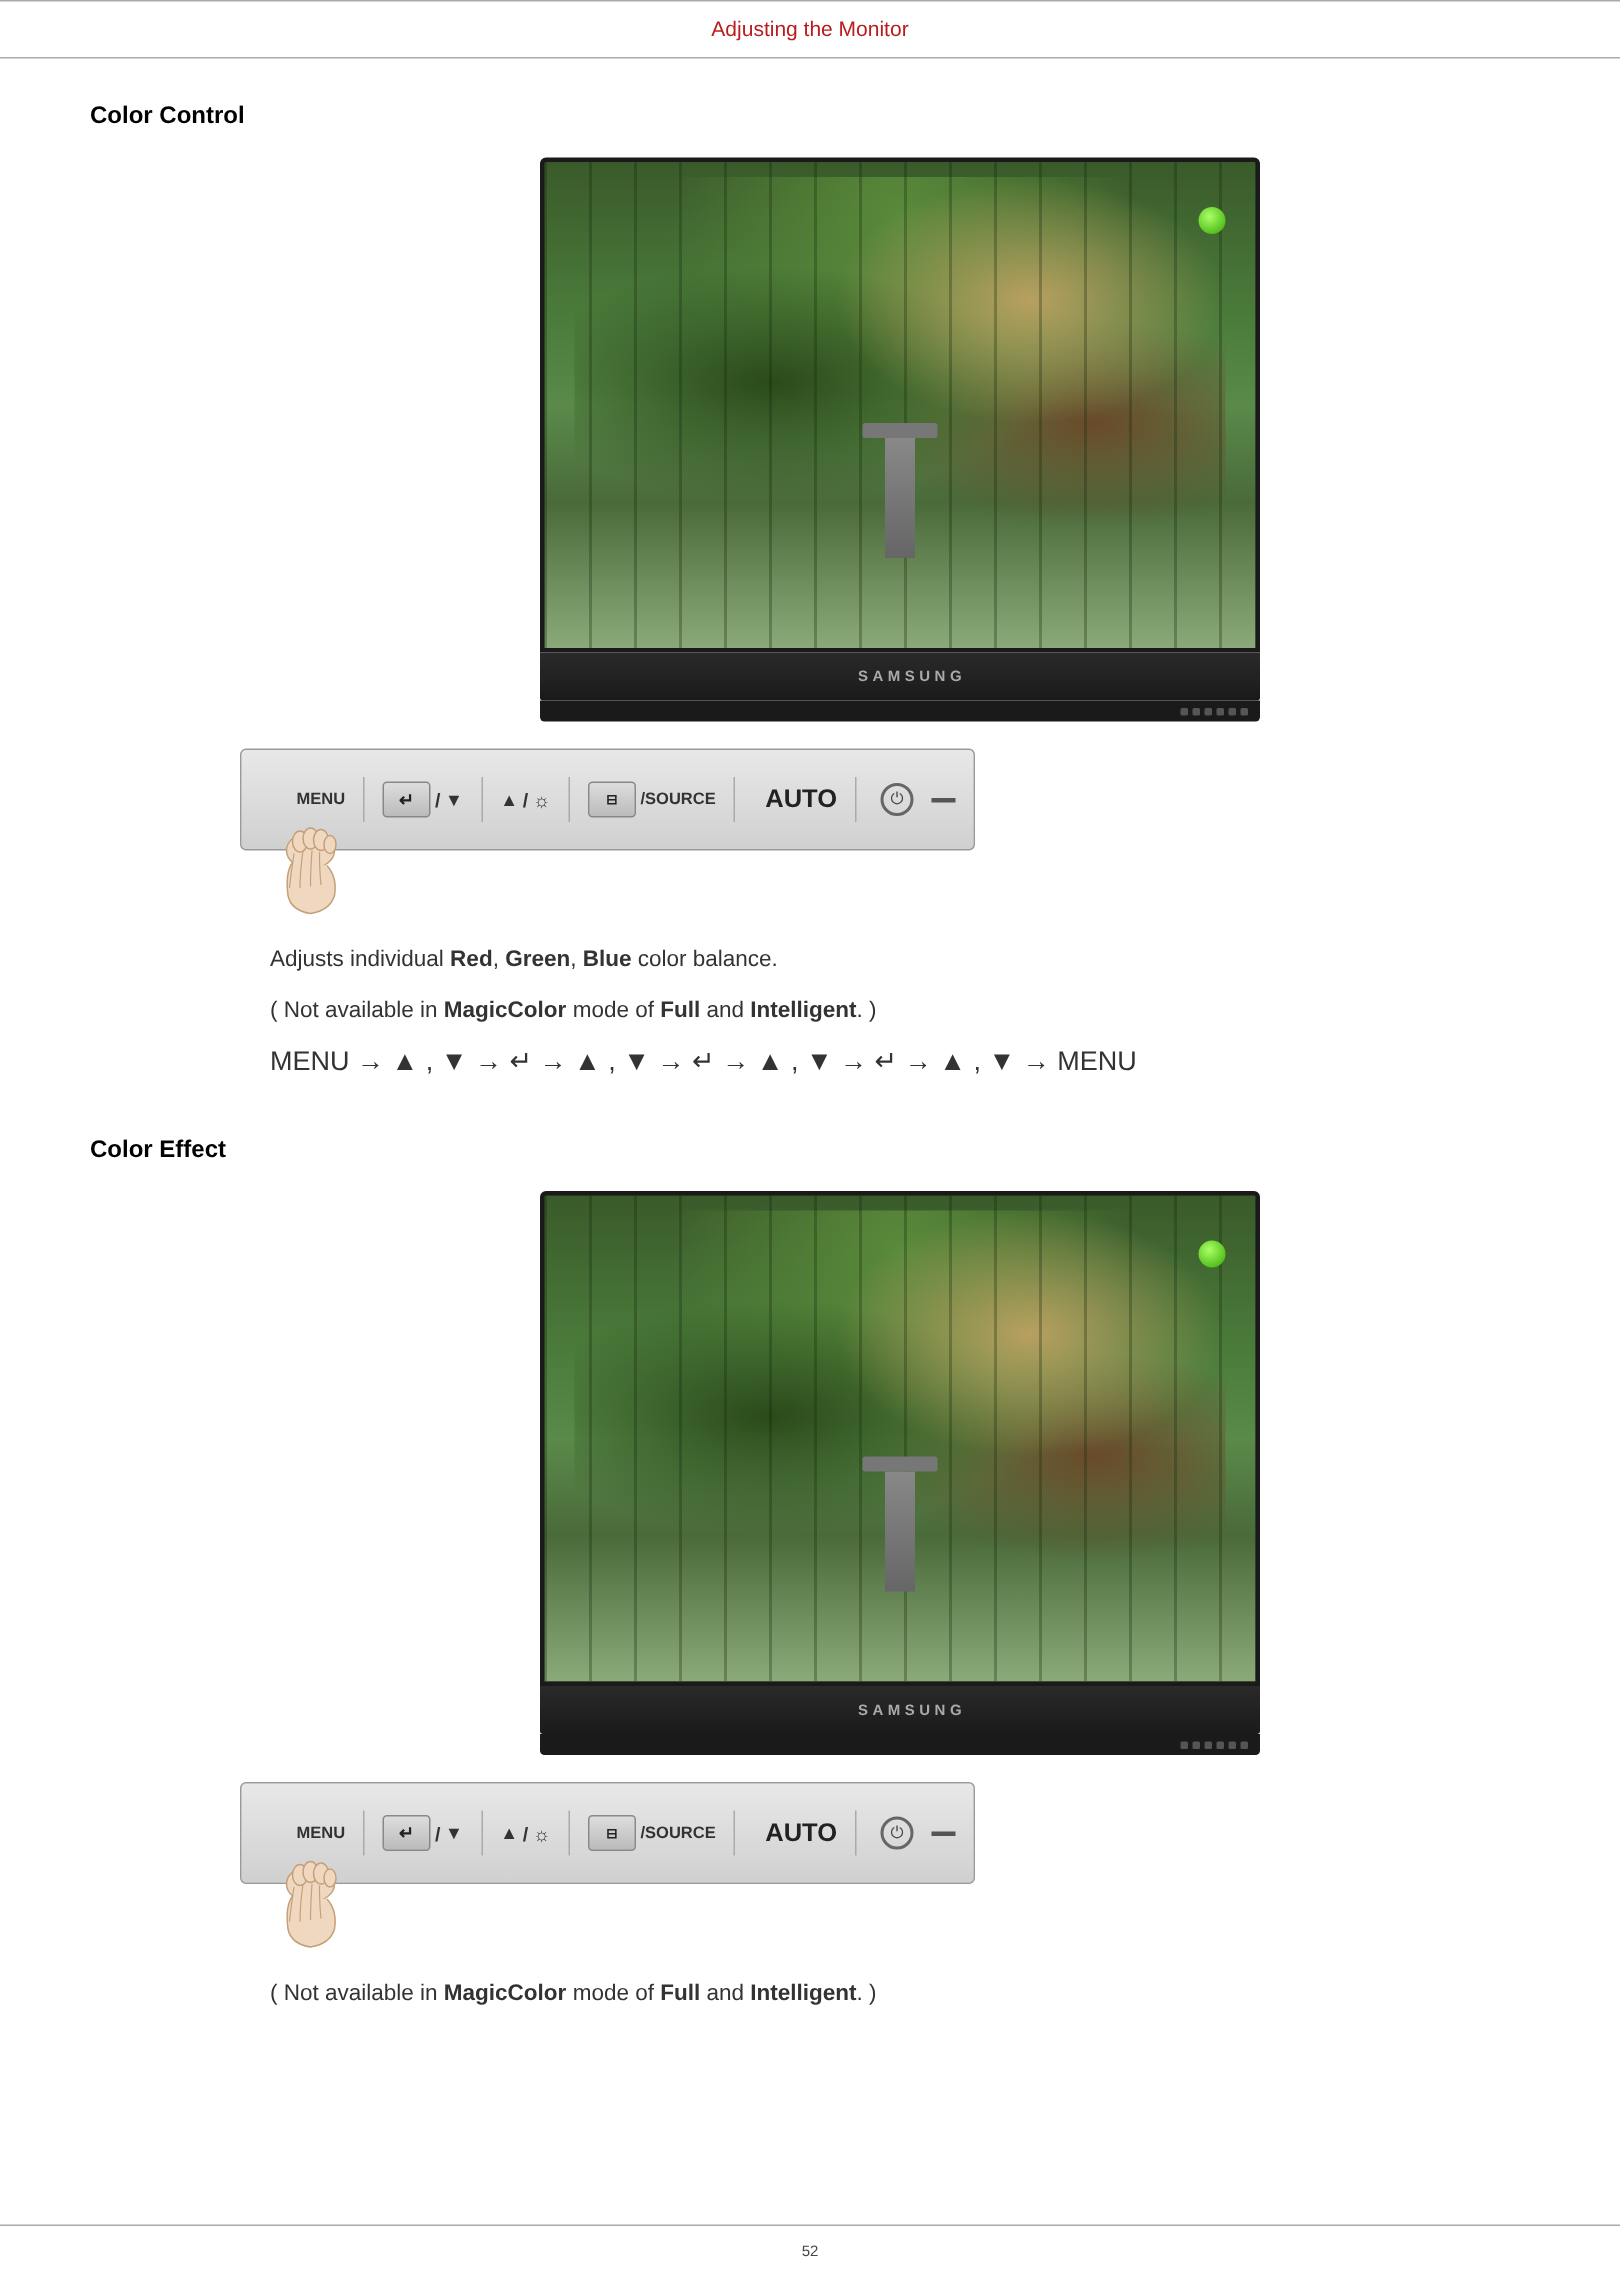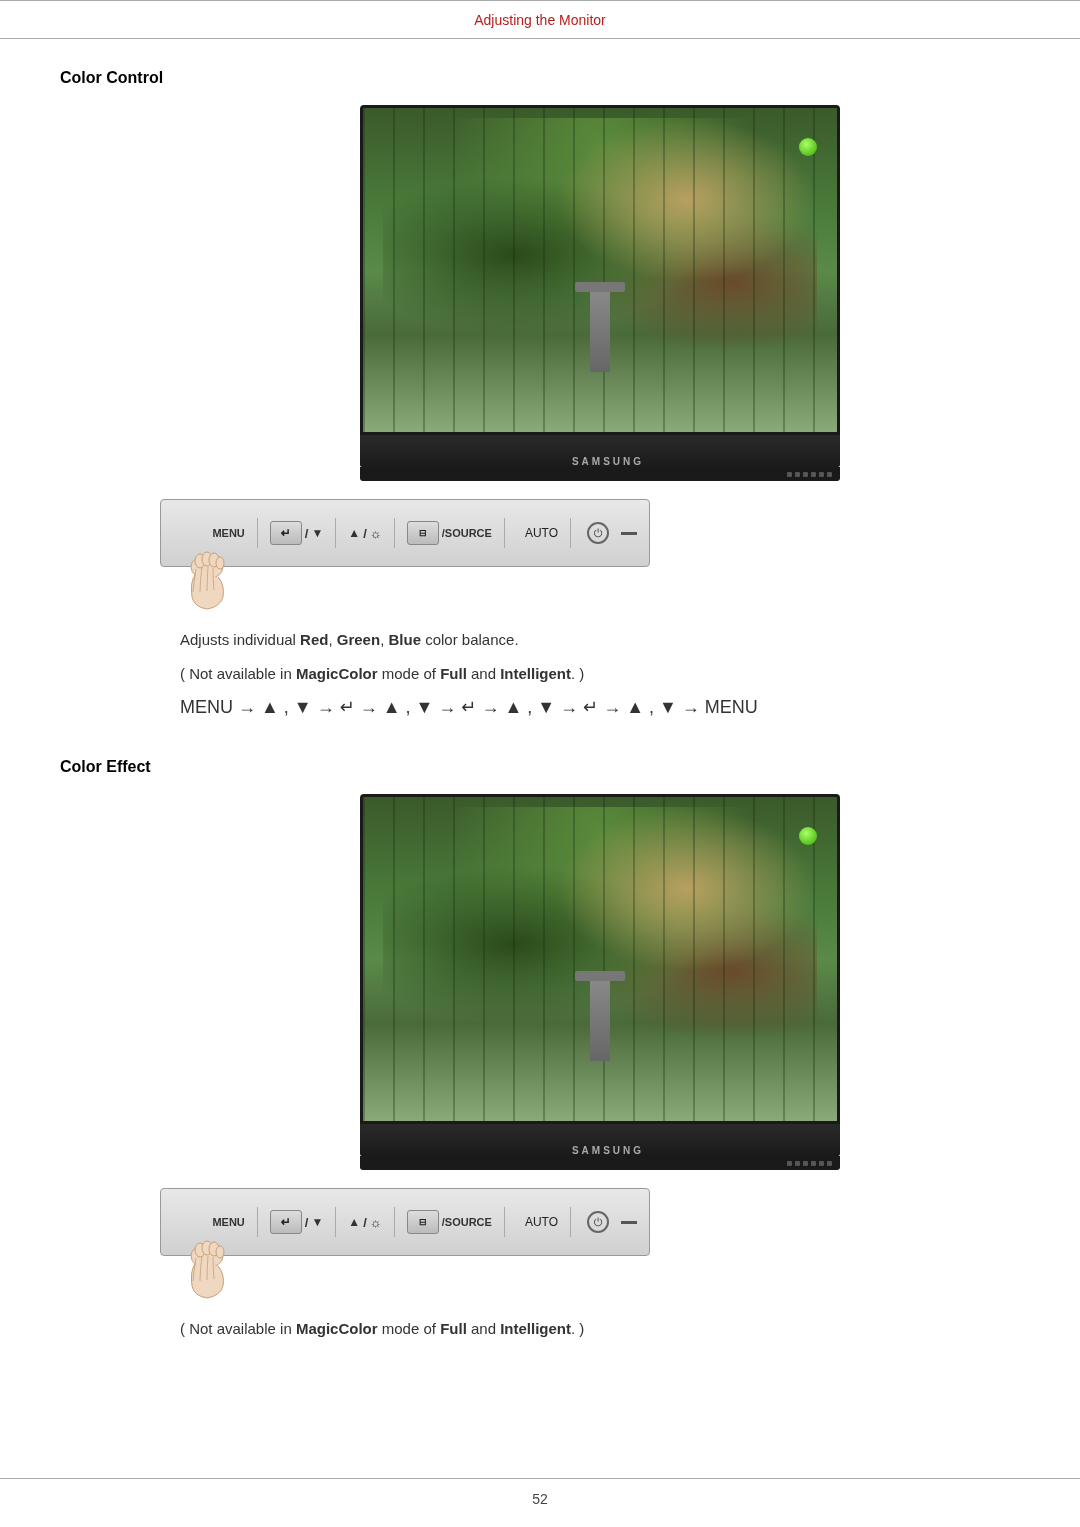--- a/index.html
+++ b/index.html
@@ -130,21 +130,21 @@
       height: 18px;
       background: radial-gradient(circle at 40% 35%, #aaff66, #33aa00);
       border-radius: 50%;
     }
 
     .monitor-base-bar {
       width: 480px;
       height: 32px;
       background: linear-gradient(180deg, #2a2a2a, #1a1a1a);
       display: flex;
-      align-items: flex-end;
+      align-items: center;
       justify-content: center;
       border-radius: 0 0 2px 2px;
       padding-left: 16px;
     }
 
     .samsung-logo {
       color: #aaa;
       font-size: 10px;
       letter-spacing: 3px;
       font-weight: bold;
@@ -214,22 +214,22 @@
     }
 
     .btn-separator {
       width: 1px;
       height: 30px;
       background: #aaa;
       margin: 0 4px;
     }
 
     .btn-auto {
-      font-size: 12px;
-      font-weight: normal;
+      font-size: 17px;
+      font-weight: bold;
       color: #222;
       margin-left: 8px;
     }
 
     .btn-power {
       width: 22px;
       height: 22px;
       border: 2px solid #666;
       border-radius: 50%;
       display: flex;
@@ -281,21 +281,21 @@
       font-family: Arial, sans-serif;
     }
 
     .page-footer {
       position: absolute;
       bottom: 20px;
       width: 100%;
       text-align: center;
       border-top: 1px solid #aaa;
       padding-top: 12px;
-      font-size: 14px;
+      font-size: 10px;
       color: #444;
     }
   </style>
 </head>
 <body>
 
 <div class="page-header">
   <span>Adjusting the Monitor</span>
 </div>
 

